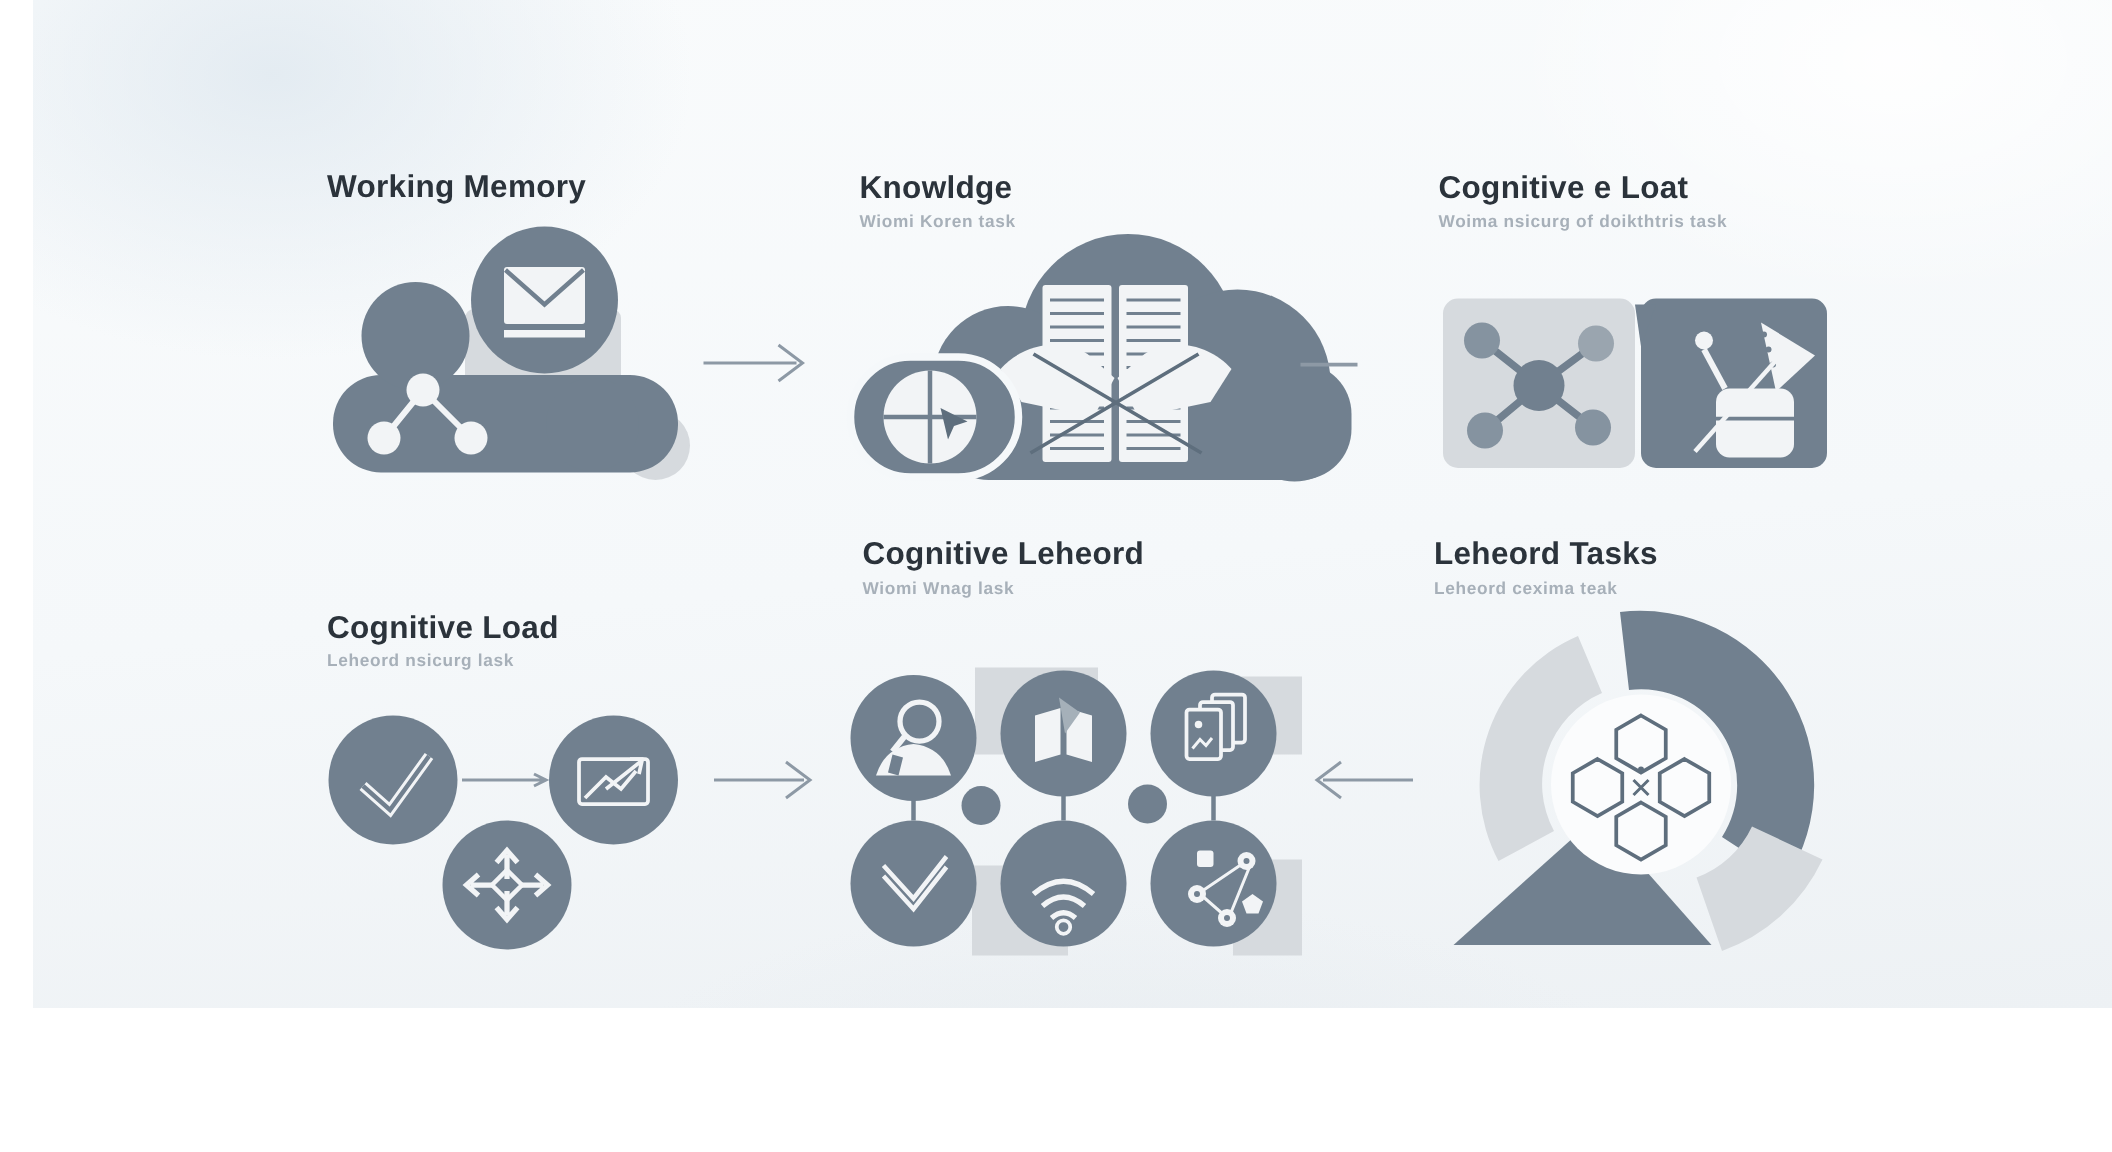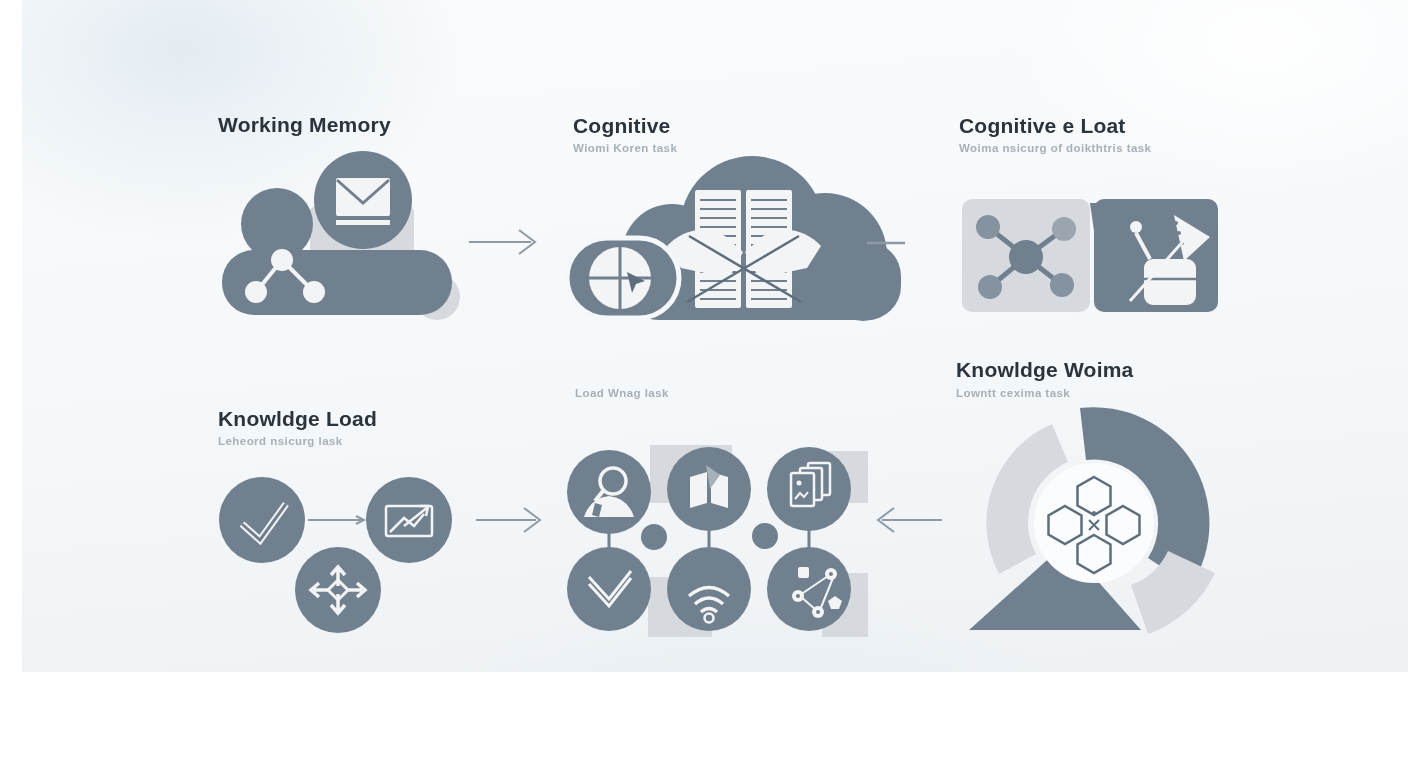--- a/index.html
+++ b/index.html
@@ -31,32 +31,33 @@
 </head>
 <body>
 
 <div id="stage">
   <div class="blob blob1"></div>
   <div class="blob blob2"></div>
   <div class="blob blob3"></div>
 
   <div class="abs title" style="left:196px;top:113px">Working Memory</div>
 
-  <div class="abs title" style="left:551px;top:114px">Cognitive</div>
+  <div class="abs title" style="left:551px;top:114px">Knowldge</div>
   <div class="abs subtitle" style="left:551px;top:142px">Wiomi Koren task</div>
 
   <div class="abs title" style="left:937px;top:114px">Cognitive e Loat</div>
   <div class="abs subtitle" style="left:937px;top:142px">Woima nsicurg of doikthtris task</div>
 
-  <div class="abs subtitle" style="left:553px;top:387px">Load Wnag lask</div>
-
-  <div class="abs title" style="left:934px;top:358px">Knowldge Woima</div>
-  <div class="abs subtitle" style="left:934px;top:387px">Lowntt cexima task</div>
-
-  <div class="abs title" style="left:196px;top:407px">Knowldge Load</div>
+  <div class="abs title" style="left:553px;top:358px">Cognitive Leheord</div>
+  <div class="abs subtitle" style="left:553px;top:387px">Wiomi Wnag lask</div>
+
+  <div class="abs title" style="left:934px;top:358px">Leheord Tasks</div>
+  <div class="abs subtitle" style="left:934px;top:387px">Leheord cexima teak</div>
+
+  <div class="abs title" style="left:196px;top:407px">Cognitive Load</div>
   <div class="abs subtitle" style="left:196px;top:435px">Leheord nsicurg lask</div>
 
   <svg class="abs" style="left:197px;top:150px" width="245" height="172" viewBox="0 0 245 172">
     <g>
       <rect class="fL" x="91" y="56" width="104" height="104" rx="6"></rect>
       <circle class="fL" cx="218" cy="147" r="23"></circle>
       <rect class="fD" x="3" y="100" width="230" height="65" rx="32"></rect>
       <circle class="fD" cx="58" cy="74" r="36"></circle>
       <circle class="fD" cx="176" cy="133" r="31"></circle>
     </g>

